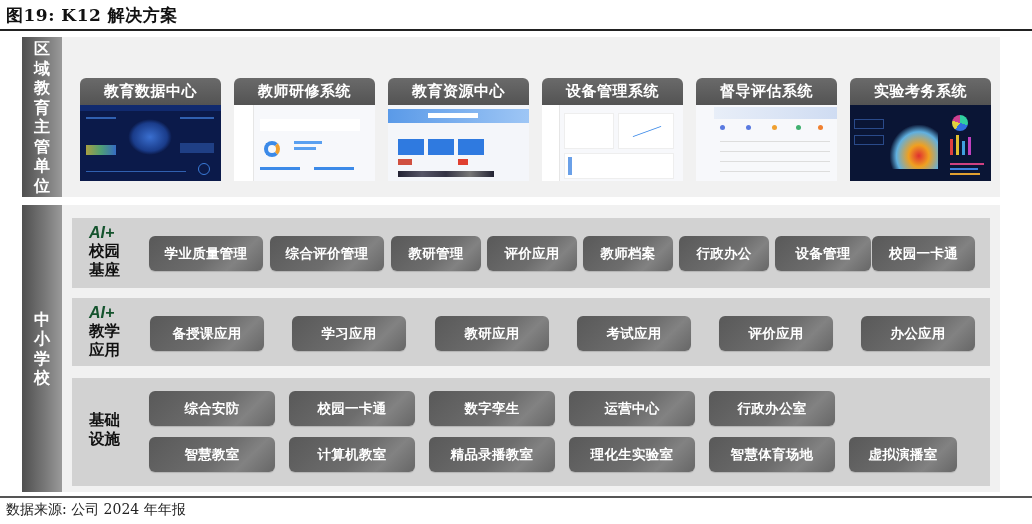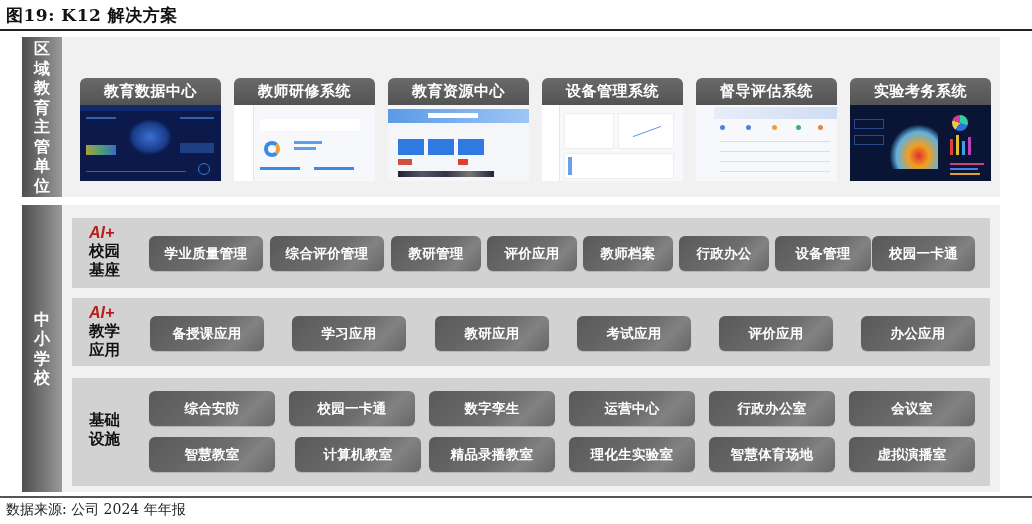--- a/index.html
+++ b/index.html
@@ -25,21 +25,21 @@
   .shot-dark2 { background: #0a1535; }
   .shot-light { background: #f7f8fb; }
   .shot-blue { background: #f4f6fa; }
   .bar { position: absolute; }
 
   .row { position: absolute; left: 10px; width: 918px; background: #d2d2d2; }
   .row1 { top: 13px; height: 70px; }
   .row2 { top: 93px; height: 68px; }
   .row3 { top: 173px; height: 108px; }
   .row-label { position: absolute; left: 17px; font-weight: bold; font-size: 15.5px; line-height: 19px; color: #111; }
-  .ai { color: #b91c1c; font-style: italic; font-weight: bold; font-size: 16px; font-family: "Liberation Sans", sans-serif; }
+  .ai { color: #14532d; font-style: italic; font-weight: bold; font-size: 16px; font-family: "Liberation Sans", sans-serif; }
   .chip { position: absolute; height: 35px; border-radius: 6px; background: linear-gradient(135deg, #595959 0%, #6d6d6d 55%, #828282 75%, #666 100%); color: #fff; font-weight: bold; font-size: 13.5px; display: flex; align-items: center; justify-content: center; letter-spacing: 0.3px; box-shadow: 0 1px 1px rgba(0,0,0,0.15); }
 </style>
 </head>
 <body>
 
 <div class="fig-title">图19:  K12 解决方案</div>
 <div class="rule-top"></div>
 
 <div class="side-bar side-top">
   <span>区</span>
@@ -183,25 +183,24 @@
   <div class="row row3">
     <div class="row-label" style="top:33px;">
       <div>基础</div>
       <div>设施</div>
     </div>
     <div class="chip" style="left:77px;top:13px;width:126px;">综合安防</div>
     <div class="chip" style="left:217px;top:13px;width:126px;">校园一卡通</div>
     <div class="chip" style="left:357px;top:13px;width:126px;">数字孪生</div>
     <div class="chip" style="left:497px;top:13px;width:126px;">运营中心</div>
     <div class="chip" style="left:637px;top:13px;width:126px;">行政办公室</div>
-    <div class="chip" style="left:777px;top:13px;width:126px;">会议室</div>
 
     <div class="chip" style="left:77px;top:59px;width:126px;">智慧教室</div>
-    <div class="chip" style="left:217px;top:59px;width:126px;margin-left:6px;">计算机教室</div>
+    <div class="chip" style="left:217px;top:59px;width:126px;">计算机教室</div>
     <div class="chip" style="left:357px;top:59px;width:126px;">精品录播教室</div>
     <div class="chip" style="left:497px;top:59px;width:126px;">理化生实验室</div>
     <div class="chip" style="left:637px;top:59px;width:126px;">智慧体育场地</div>
-    <div class="chip" style="left:777px;top:59px;width:126px;">虚拟演播室</div>
+    <div class="chip" style="left:777px;top:59px;width:108px;">虚拟演播室</div>
   </div>
 </div>
 
 <div class="rule-bottom"></div>
 <div class="source">数据来源: 公司 2024 年年报</div>
 
 </body></html>

